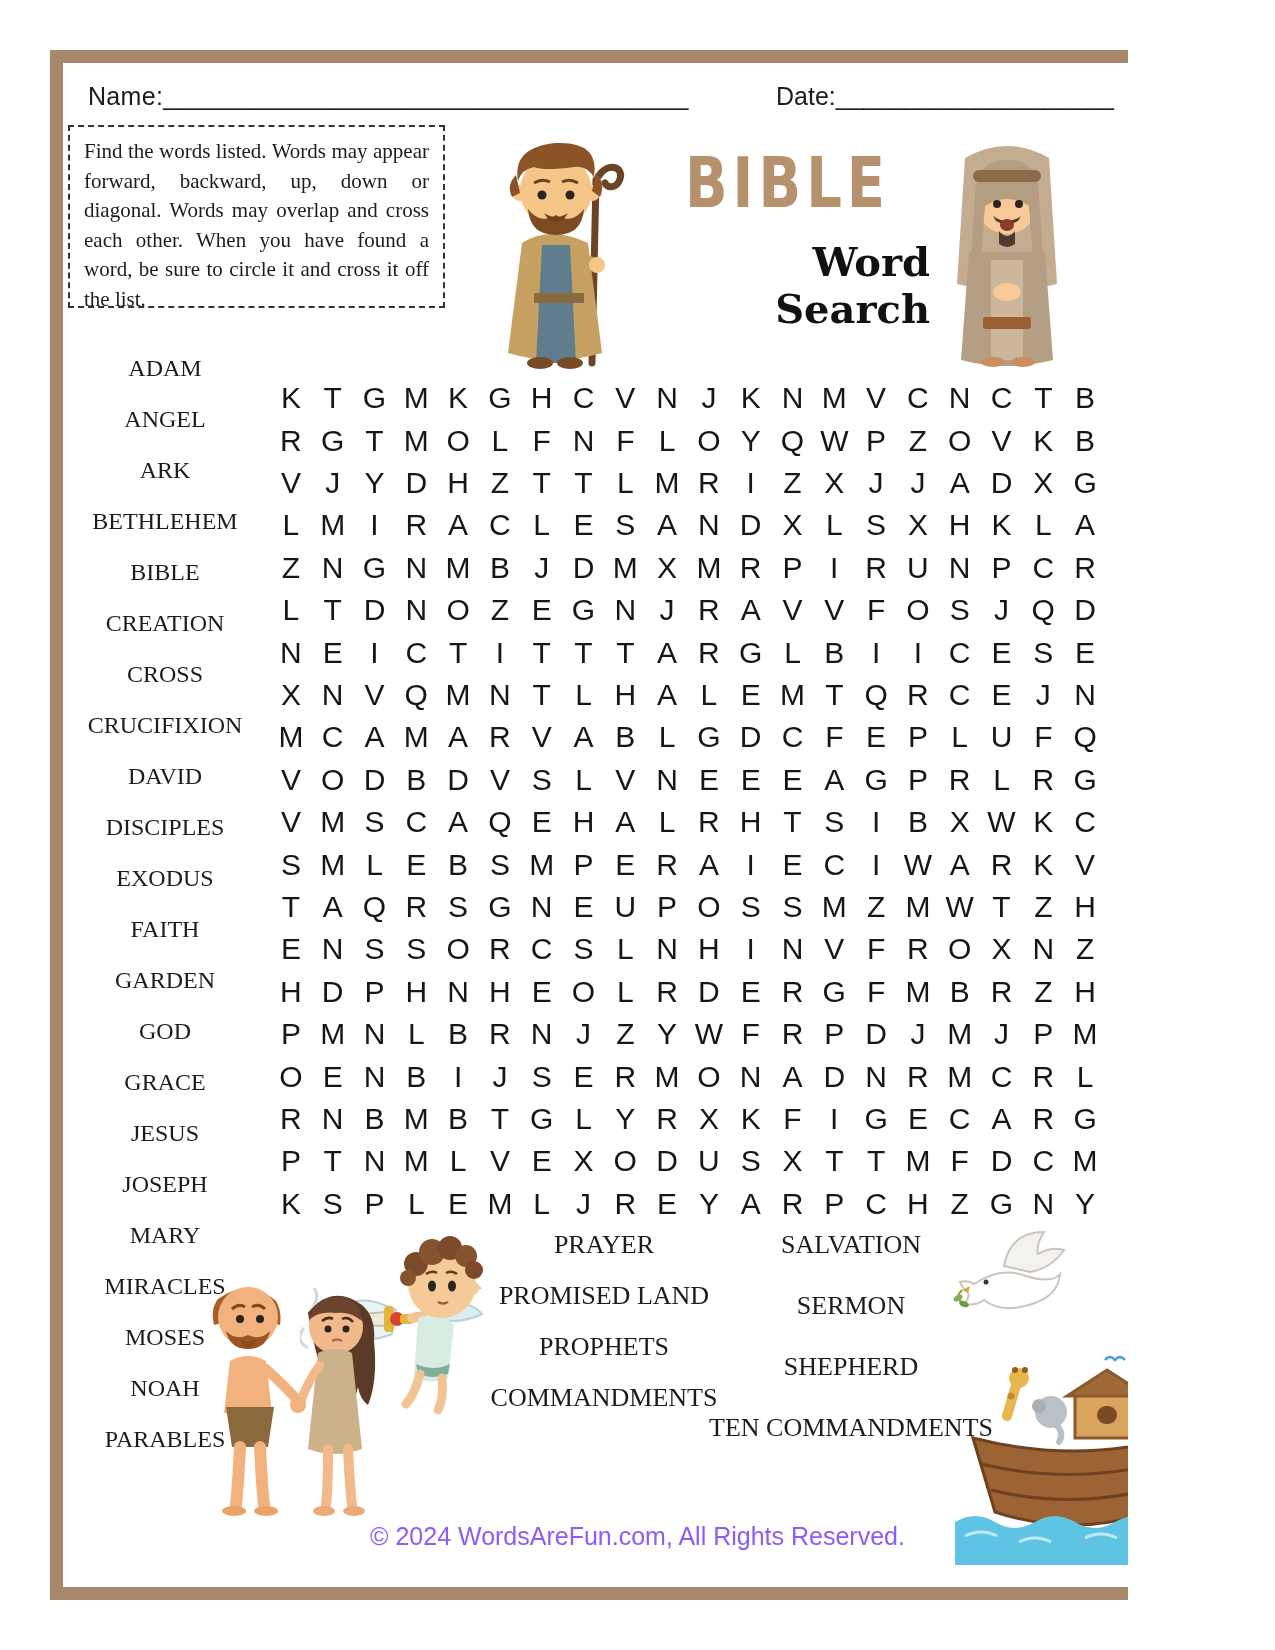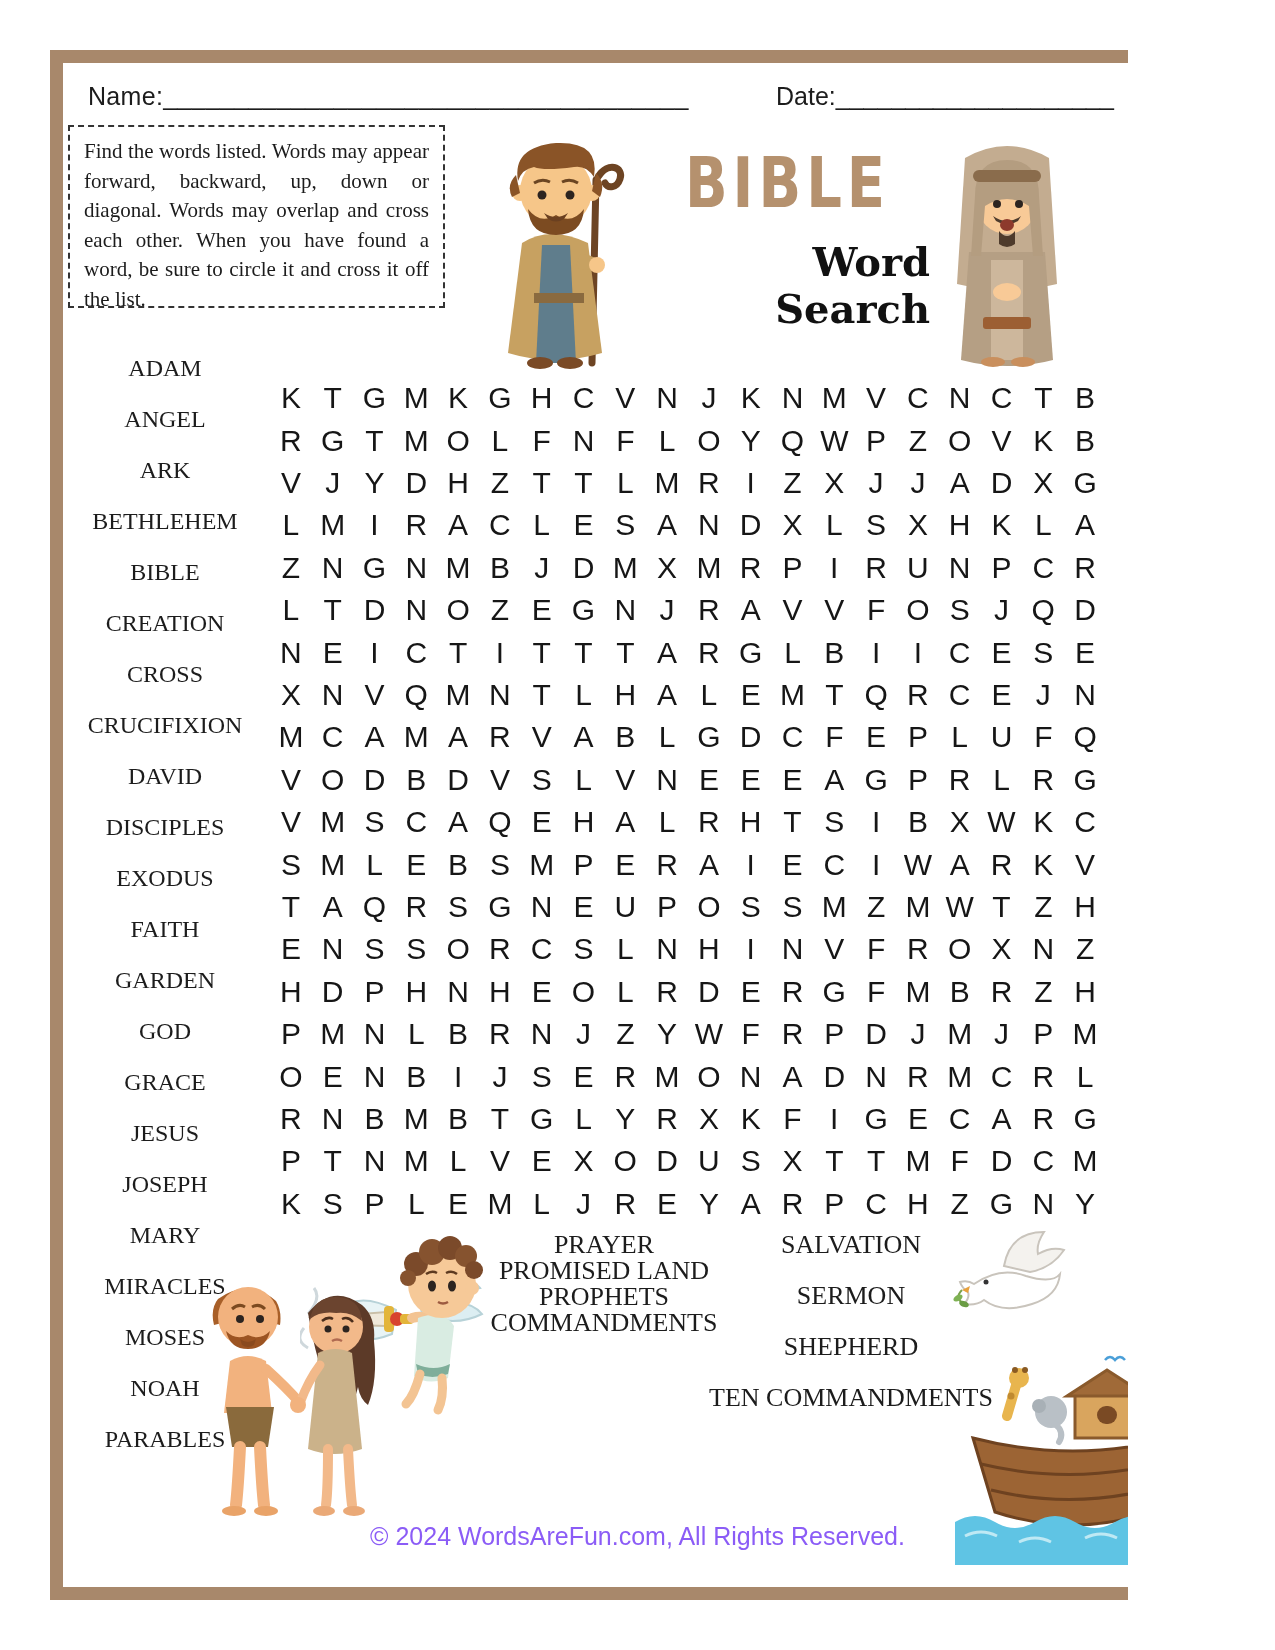--- a/index.html
+++ b/index.html
@@ -17,23 +17,23 @@
         transform:scaleY(1.25);transform-origin:top center;font-family:"DejaVu Sans",sans-serif;}
   .title-sub{position:absolute;left:655px;top:238px;width:275px;text-align:right;
         font-size:40px;font-weight:bold;color:#111;font-family:"DejaVu Serif",serif;}
   .side-words{position:absolute;left:56px;top:356px;width:218px;display:flex;flex-direction:column;
         gap:27px;align-items:center;}
   .side-word{font-family:"Liberation Serif",serif;font-size:24px;line-height:24px;white-space:nowrap;}
   .grid{position:absolute;left:270px;top:377px;width:836px;height:848px;display:grid;
         grid-template-columns:repeat(20,1fr);grid-template-rows:repeat(20,1fr);}
   .grid-cell{display:flex;align-items:center;justify-content:center;font-size:30px;color:#161616;}
   .bottom-words-1{position:absolute;left:468px;top:1232px;width:272px;display:flex;flex-direction:column;
-        align-items:center;}
+        gap:25px;align-items:center;}
   .bottom-words-2{position:absolute;left:712px;top:1232px;width:278px;display:flex;flex-direction:column;
-        gap:25px;align-items:center;}
+        gap:35px;align-items:center;}
   .bottom-word{font-family:"Liberation Serif",serif;font-size:26px;line-height:26px;white-space:nowrap;}
   .footer{position:absolute;left:50px;top:1522px;width:1175px;text-align:center;font-size:25px;color:#8b5cf6;}
   .illus{position:absolute;}
   .illus svg{display:block;width:100%;height:100%;}
 </style>
 </head>
 <body>
 
 <div class="page">
   <div class="frame"></div>

